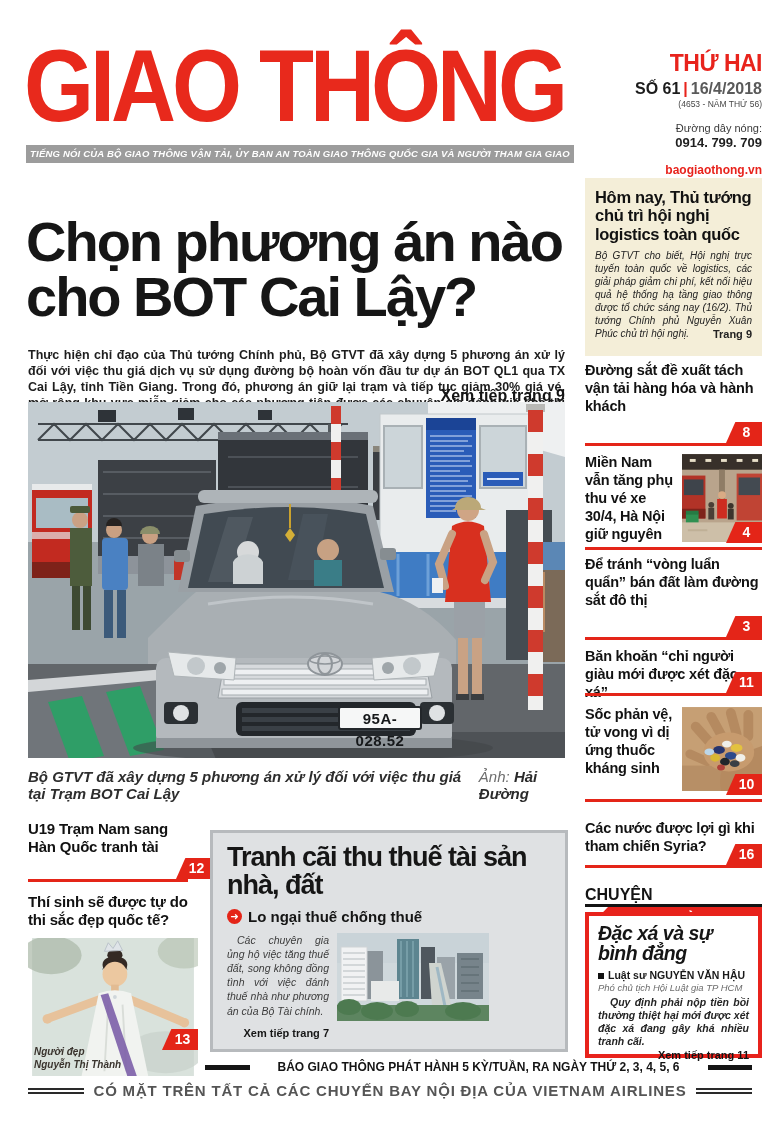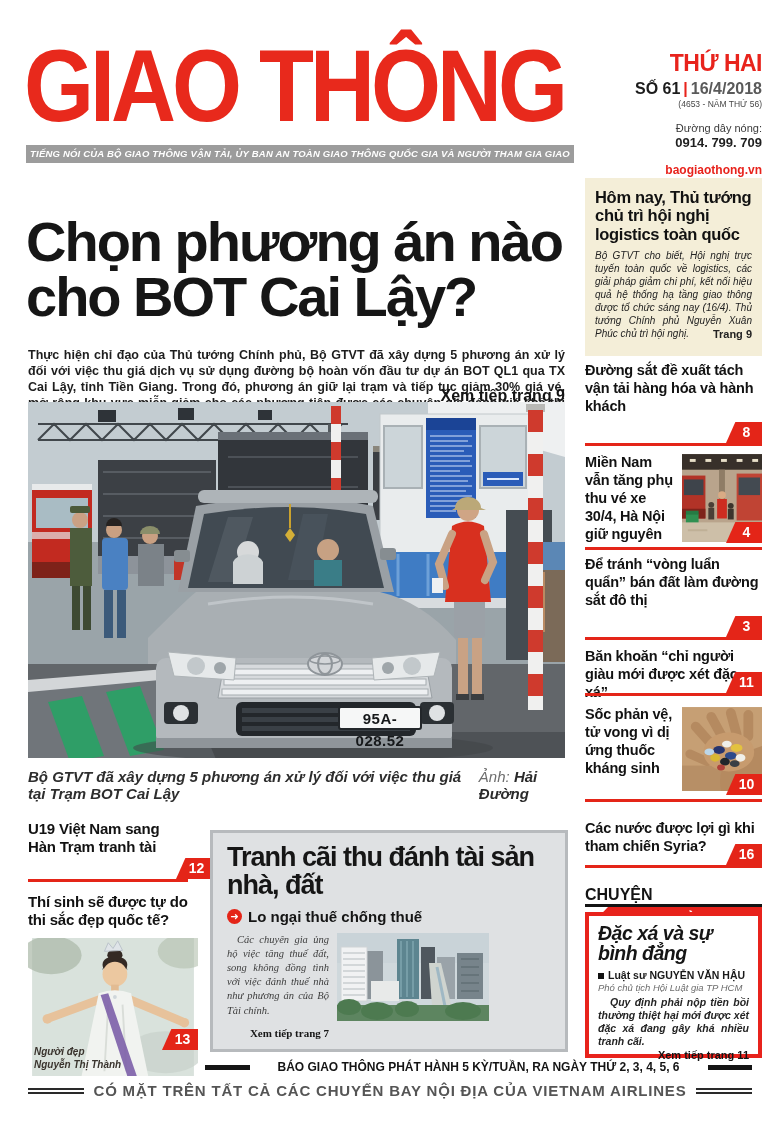--- a/index.html
+++ b/index.html
@@ -67,21 +67,21 @@
   .beauty{position:absolute;left:28px;top:938px;width:170px;height:138px;overflow:hidden;}
   .b-cap{position:absolute;left:6px;bottom:5px;font-size:10px;font-weight:700;font-style:italic;color:#3a342e;line-height:1.25;}
   .beauty .flag{bottom:26px;}
   
   .graybox{position:absolute;left:210px;top:830px;width:358px;height:222px;background:#dfe1e3;
         border:3px solid #b7babd;box-sizing:border-box;padding:10px 14px;}
   .gb-title{font-size:27px;font-weight:800;letter-spacing:-1px;line-height:1.05;color:#161616;}
   .gb-kick{margin-top:8px;display:flex;align-items:center;gap:6px;font-size:15px;font-weight:800;color:#151515;}
   .arrow-dot{width:15px;height:15px;border-radius:50%;background:#e42518;color:#fff;font-size:10px;
         text-align:center;line-height:15px;flex:0 0 auto;}
-  .gb-cols{margin-top:8px;display:flex;gap:8px;font-family:Liberation Serif, serif;}
+  .gb-cols{margin-top:8px;display:flex;gap:8px;}
   .gb-left{width:102px;font-size:10.5px;font-style:italic;color:#3c3c3c;line-height:1.35;text-indent:10px;text-align:justify;}
   .gb-cont{text-align:right;font-weight:800;font-style:normal;font-size:11px;margin-top:8px;color:#161616;}
   .gb-photo{width:152px;height:88px;flex:0 0 auto;overflow:hidden;}
   .gb-right{width:76px;font-size:10.5px;font-style:italic;color:#3c3c3c;line-height:1.35;}
   
   .f1{position:absolute;left:205px;right:28px;top:1060px;display:flex;align-items:center;gap:28px;}
   .f1 .bar{flex:1;height:5px;background:#151515;}
   .f1 .t{font-size:12px;font-weight:800;color:#141414;white-space:nowrap;}
   .f2{position:absolute;left:28px;right:28px;top:1082px;display:flex;align-items:center;gap:10px;}
   .f2 .dbl{flex:1;height:6px;border-top:2px solid #2a2a2a;border-bottom:2px solid #2a2a2a;box-sizing:border-box;}
@@ -278,21 +278,21 @@
   </div>
 
   <div class="caprow">
     <span class="capl">Bộ GTVT đã xây dựng 5 phương án xử lý đối với việc thu giá tại Trạm BOT Cai Lậy</span>
     <span class="capr"><span>Ảnh:</span> <b>Hải Đường</b></span>
   </div>
 
   <div class="creambox">
     <div class="cb-title">Hôm nay, Thủ tướng chủ trì hội nghị logistics toàn quốc</div>
     <div class="cb-body">
-      <span>Bộ GTVT cho biết, Hội nghị trực tuyến toàn quốc về logistics, các giải pháp giảm chi phí, kết nối hiệu quả hệ thống hạ tầng giao thông được tổ chức sáng nay (16/4). Thủ tướng Chính phủ Nguyễn Xuân Phúc chủ trì hội nghị.</span>
+      <span>Bộ GTVT cho biết, Hội nghị trực tuyến toàn quốc về logistics, các giải pháp giảm chi phí, kết nối hiệu quả hệ thống hạ tầng giao thông được tổ chức sáng nay (16/2). Thủ tướng Chính phủ Nguyễn Xuân Phúc chủ trì hội nghị.</span>
       <b class="cb-page">Trang 9</b>
     </div>
   </div>
 
   <div class="sb-item" style="top:362px;height:84px;">
     <div class="sb-title">Đường sắt đề xuất tách vận tải hàng hóa và hành khách</div>
     <div class="rule"></div>
     <div class="flag">8</div>
   </div>
 
@@ -380,21 +380,21 @@
 
   <div class="colbox">
     <div class="col-title">Đặc xá và sự bình đẳng</div>
     <div class="col-author"><span class="sq"></span><span>Luật sư NGUYỄN VĂN HẬU</span></div>
     <div class="col-role">Phó chủ tịch Hội Luật gia TP HCM</div>
     <div class="col-body">Quy định phải nộp tiền bồi thường thiệt hại mới được xét đặc xá đang gây khá nhiều tranh cãi.</div>
     <div class="col-cont">Xem tiếp trang 11</div>
   </div>
 
   <div class="blk-u19">
-    <div class="bl-title">U19 Việt Nam sang Hàn Trạm tranh tài</div>
+    <div class="bl-title">U19 Trạm Nam sang Hàn Quốc tranh tài</div>
     <div class="rule"></div>
     <div class="flag">12</div>
   </div>
 
   <div class="blk-thisinh">
     <div class="bl-title">Thí sinh sẽ được tự do thi sắc đẹp quốc tế?</div>
   </div>
 
   <div class="beauty">
     <svg width="170" height="138" viewBox="0 0 170 145" xmlns="http://www.w3.org/2000/svg">
@@ -418,21 +418,21 @@
       <circle cx="87" cy="62" r="2" fill="#cfd6da"></circle>
     </svg>
     <div class="b-cap">
       <div>Người đẹp</div>
       <div>Nguyễn Thị Thành</div>
     </div>
     <div class="flag">13</div>
   </div>
 
   <div class="graybox">
-    <div class="gb-title">Tranh cãi thu đánh tài sản nhà, đất</div>
+    <div class="gb-title">Tranh cãi thu thuế tài sản nhà, đất</div>
     <div class="gb-kick">
       <span class="arrow-dot">➜</span>
       <span>Lo ngại thuế chống thuế</span>
     </div>
     <div class="gb-cols">
       <div class="gb-left">
         <span>Các chuyên gia ủng hộ việc tăng thuế đất, song không đồng tình với việc đánh thuế nhà như phương án của Bộ Tài chính.</span>
         <div class="gb-cont">Xem tiếp trang 7</div>
       </div>
       <div class="gb-photo">

